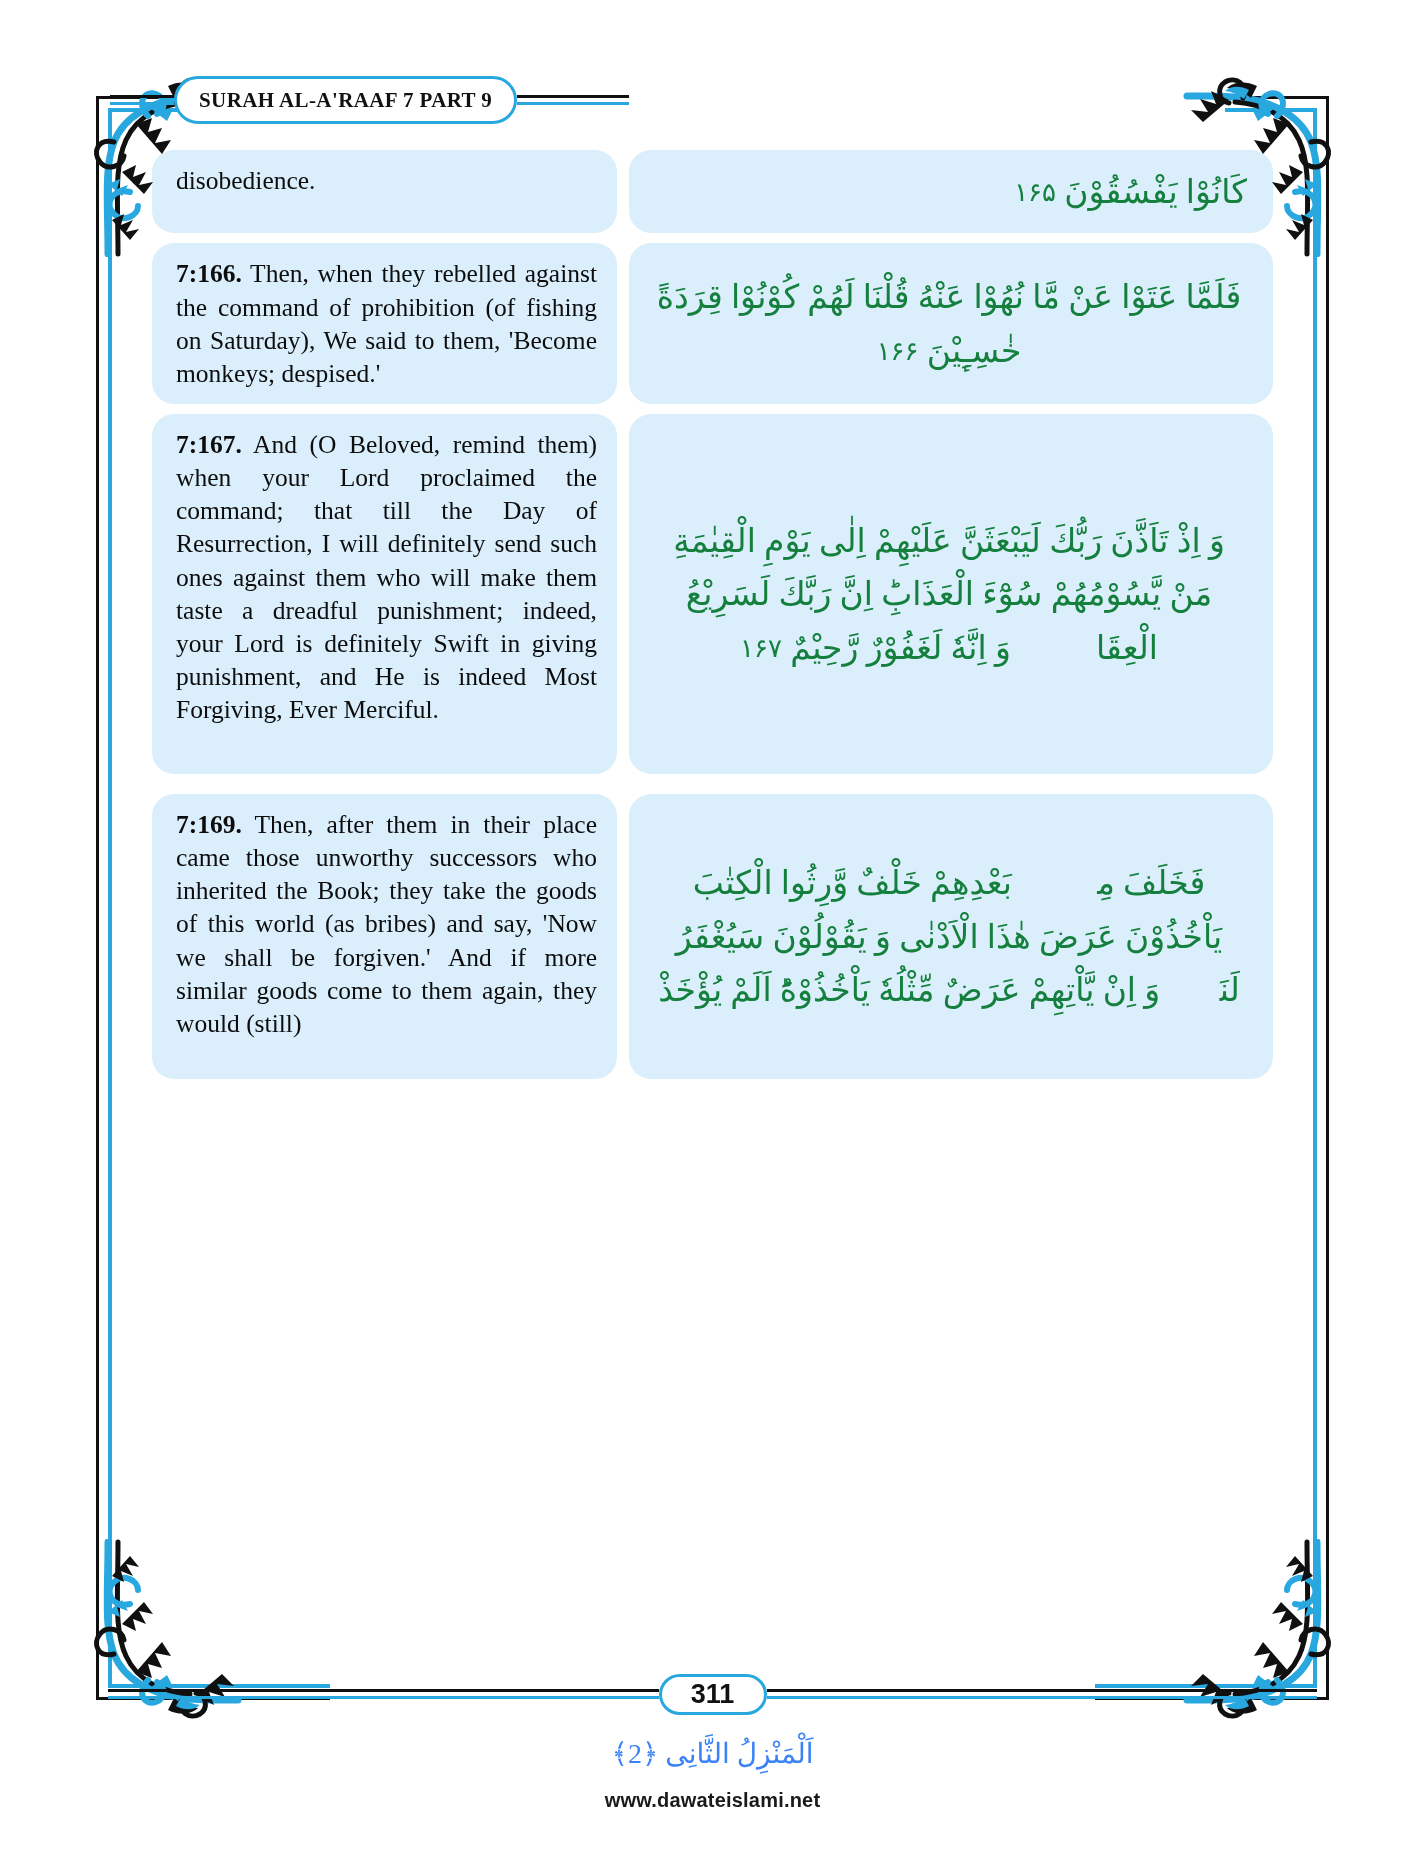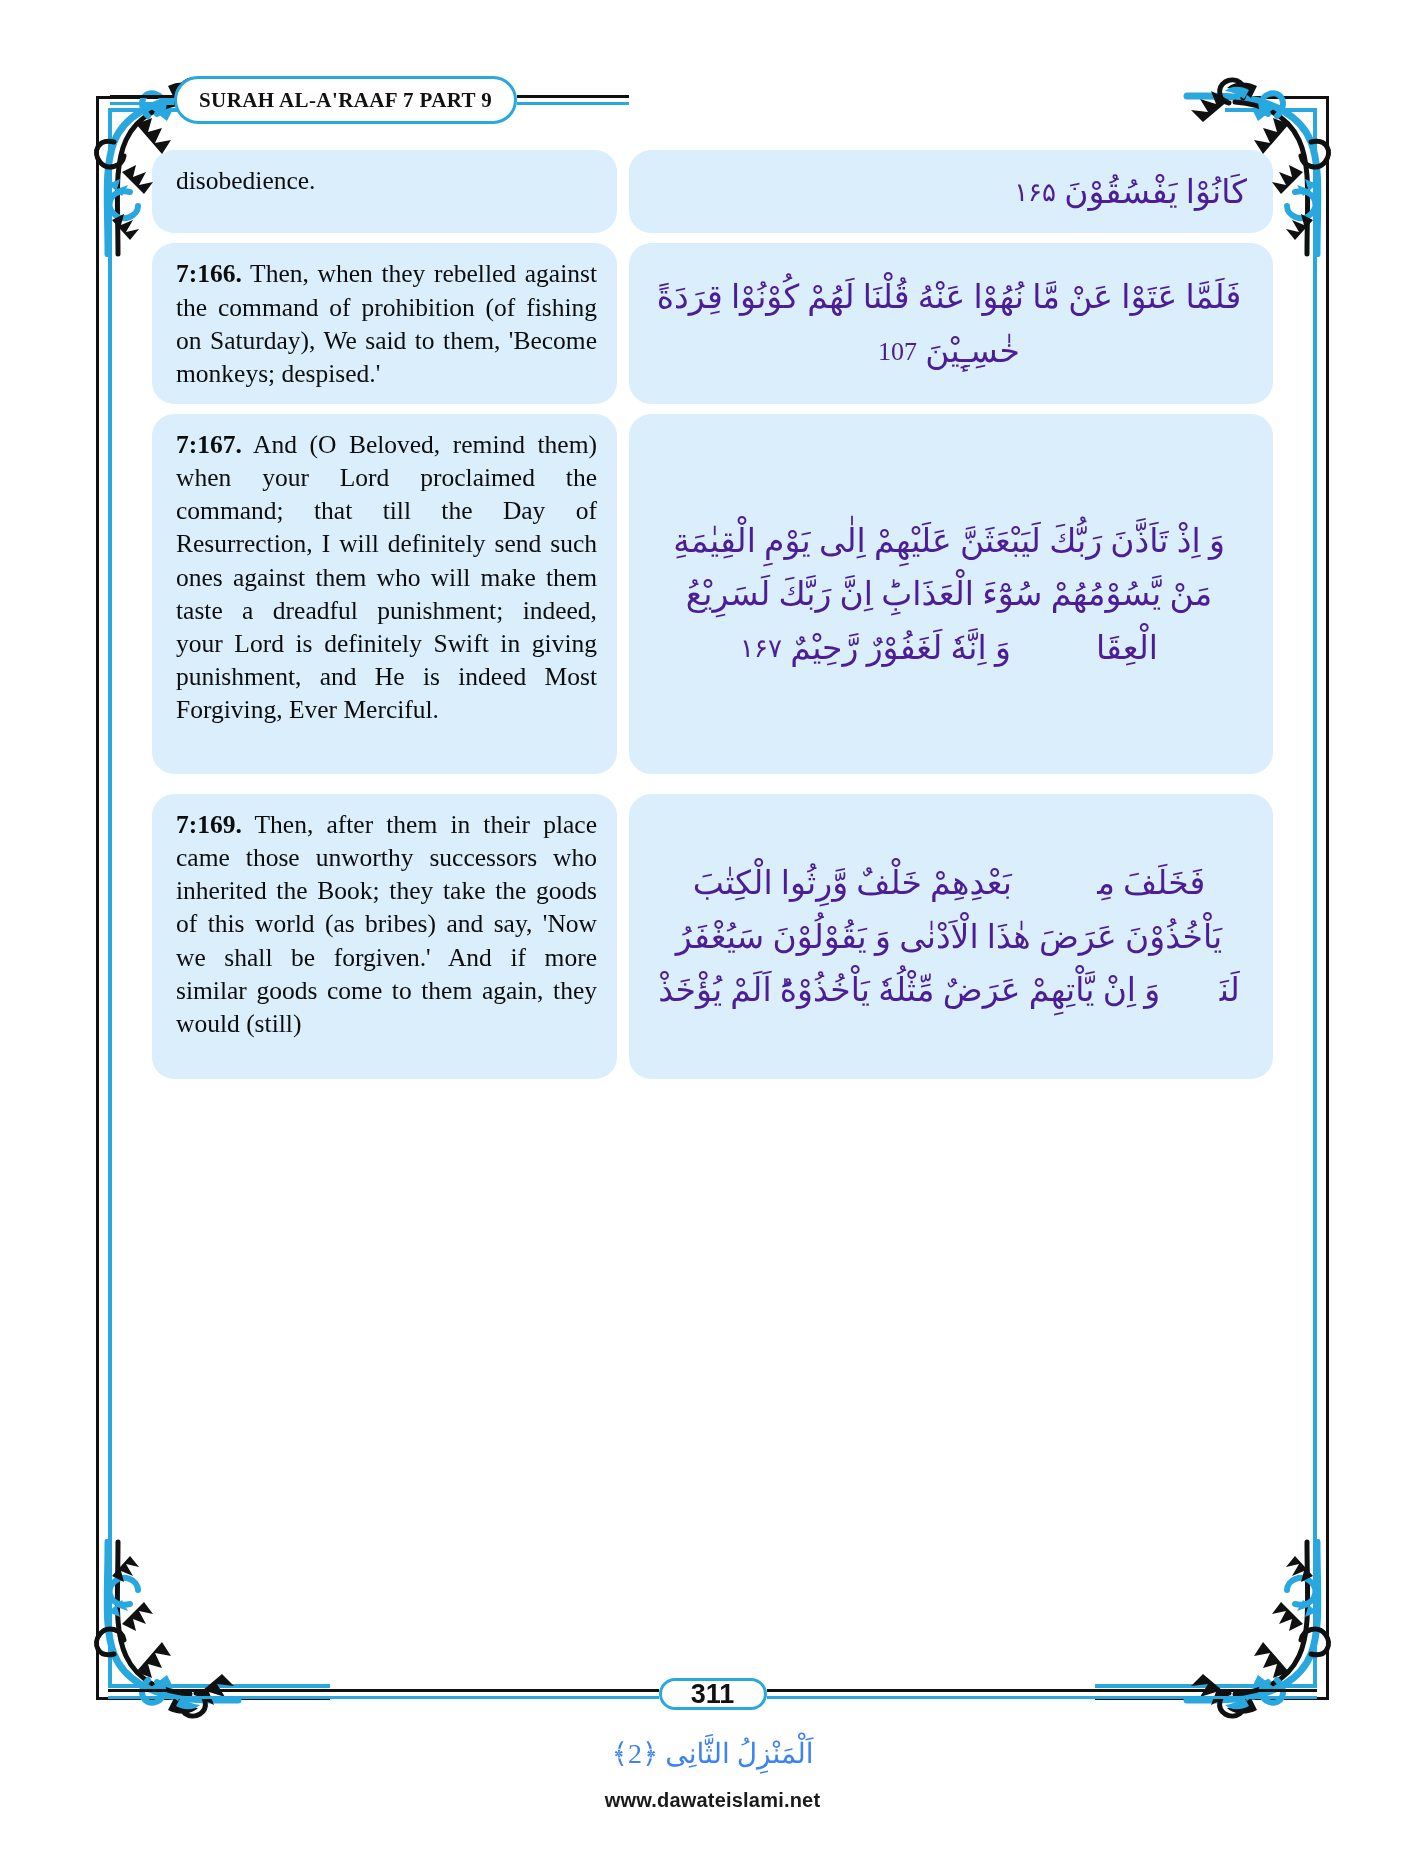--- a/index.html
+++ b/index.html
@@ -157,21 +157,21 @@
     color: #0d0d0d;
     hyphens: none;
   }
   .cell-ar {
     flex: 1 1 auto;
     padding: 16px 26px 14px 22px;
     direction: rtl;
     text-align: center;
     font-size: 33px;
     line-height: 1.62;
-    color: #4c1d95;
+    color: #15803d;
   }
   .vnum {
     font-weight: bold;
   }
   .ayah-mark {
     font-size: 26px;
     vertical-align: 2px;
   }
 
   
@@ -220,21 +220,21 @@
     left: 0; right: 0;
     height: 3px;
   }
   .page-rule::before { top: 1px; background: #101010; }
   .page-rule::after  { top: 8px; background: #29a8e0; }
   .page-pill {
     flex: 0 0 auto;
     background: #ffffff;
     border: 3px solid #29a8e0;
     border-radius: 28px;
-    height: 32px;
+    height: 41px;
     min-width: 108px;
     display: flex;
     align-items: center;
     justify-content: center;
     font-family: "Liberation Sans", sans-serif;
     font-size: 27px;
     font-weight: bold;
     color: #111;
     box-sizing: border-box;
   }
@@ -392,21 +392,21 @@
     </div>
 
     <div class="verse-row row-b">
       <div class="cell cell-en">
         <span class="vnum">7:166.</span>
         <span>Then, when they rebelled against the command of prohibition (of fishing on Saturday), We said to them, 'Become monkeys; despised.'</span>
       </div>
       <div class="cell cell-ar">
         <div>
           <span>فَلَمَّا عَتَوْا عَنْ مَّا نُهُوْا عَنْهُ قُلْنَا لَهُمْ كُوْنُوْا قِرَدَةً خٰسِـِٕیْنَ</span>
-          <span class="ayah-mark">107</span>
+          <span class="ayah-mark">۱۶۶</span>
         </div>
       </div>
     </div>
 
     <div class="verse-row row-c">
       <div class="cell cell-en">
         <span class="vnum">7:167.</span>
         <span>And (O Beloved, remind them) when your Lord proclaimed the command; that till the Day of Resurrection, I will definitely send such ones against them who will make them taste a dreadful punishment; indeed, your Lord is definitely Swift in giving punishment, and He is indeed Most Forgiving, Ever Merciful.</span>
       </div>
       <div class="cell cell-ar">

